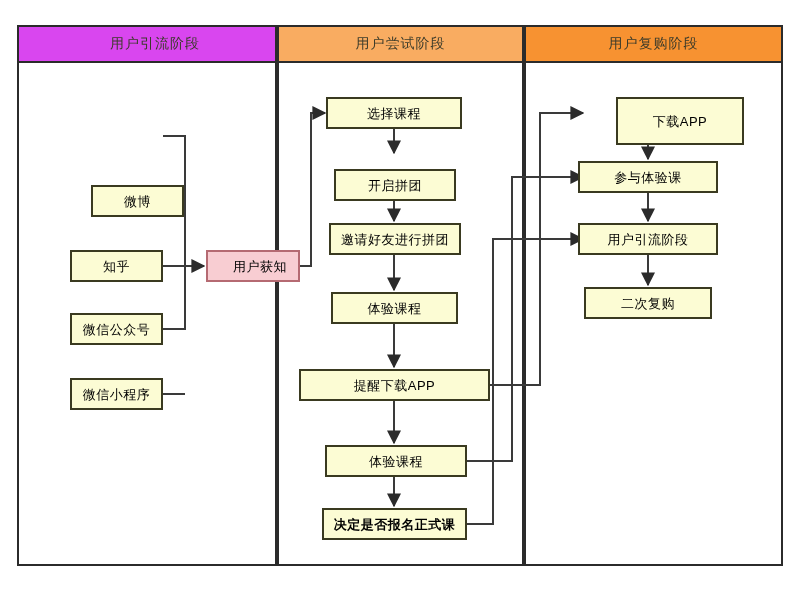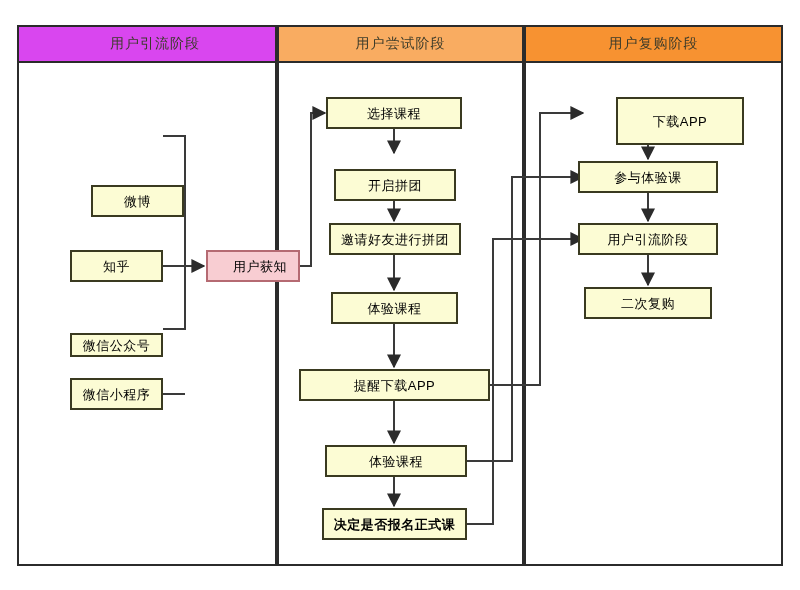--- a/index.html
+++ b/index.html
@@ -120,21 +120,21 @@
       <path d="M 648 255 L 648 285" marker-end="url(#arrow)"></path>
     </g>
   </svg>
 
   <div class="node proc" style="left:70px; top:185px; width:93px; height:32px;margin-left:21px;">
     <span>微博</span>
   </div>
   <div class="node proc" style="left:70px; top:250px; width:93px; height:32px;">
     <span>知乎</span>
   </div>
-  <div class="node proc" style="left:70px; top:313px; width:93px; height:24px;margin-top:20px;">
+  <div class="node proc" style="left:70px; top:313px; width:93px; height:32px;">
     <span>微信公众号</span>
   </div>
   <div class="node proc" style="left:70px; top:378px; width:93px; height:32px;">
     <span>微信小程序</span>
   </div>
   <div class="node highlight" style="left:206px; top:250px; width:94px; height:32px;padding-left:14px;">
     <span>用户获知</span>
   </div>
 
   <div class="node proc" style="left:326px; top:97px; width:136px; height:32px;">

